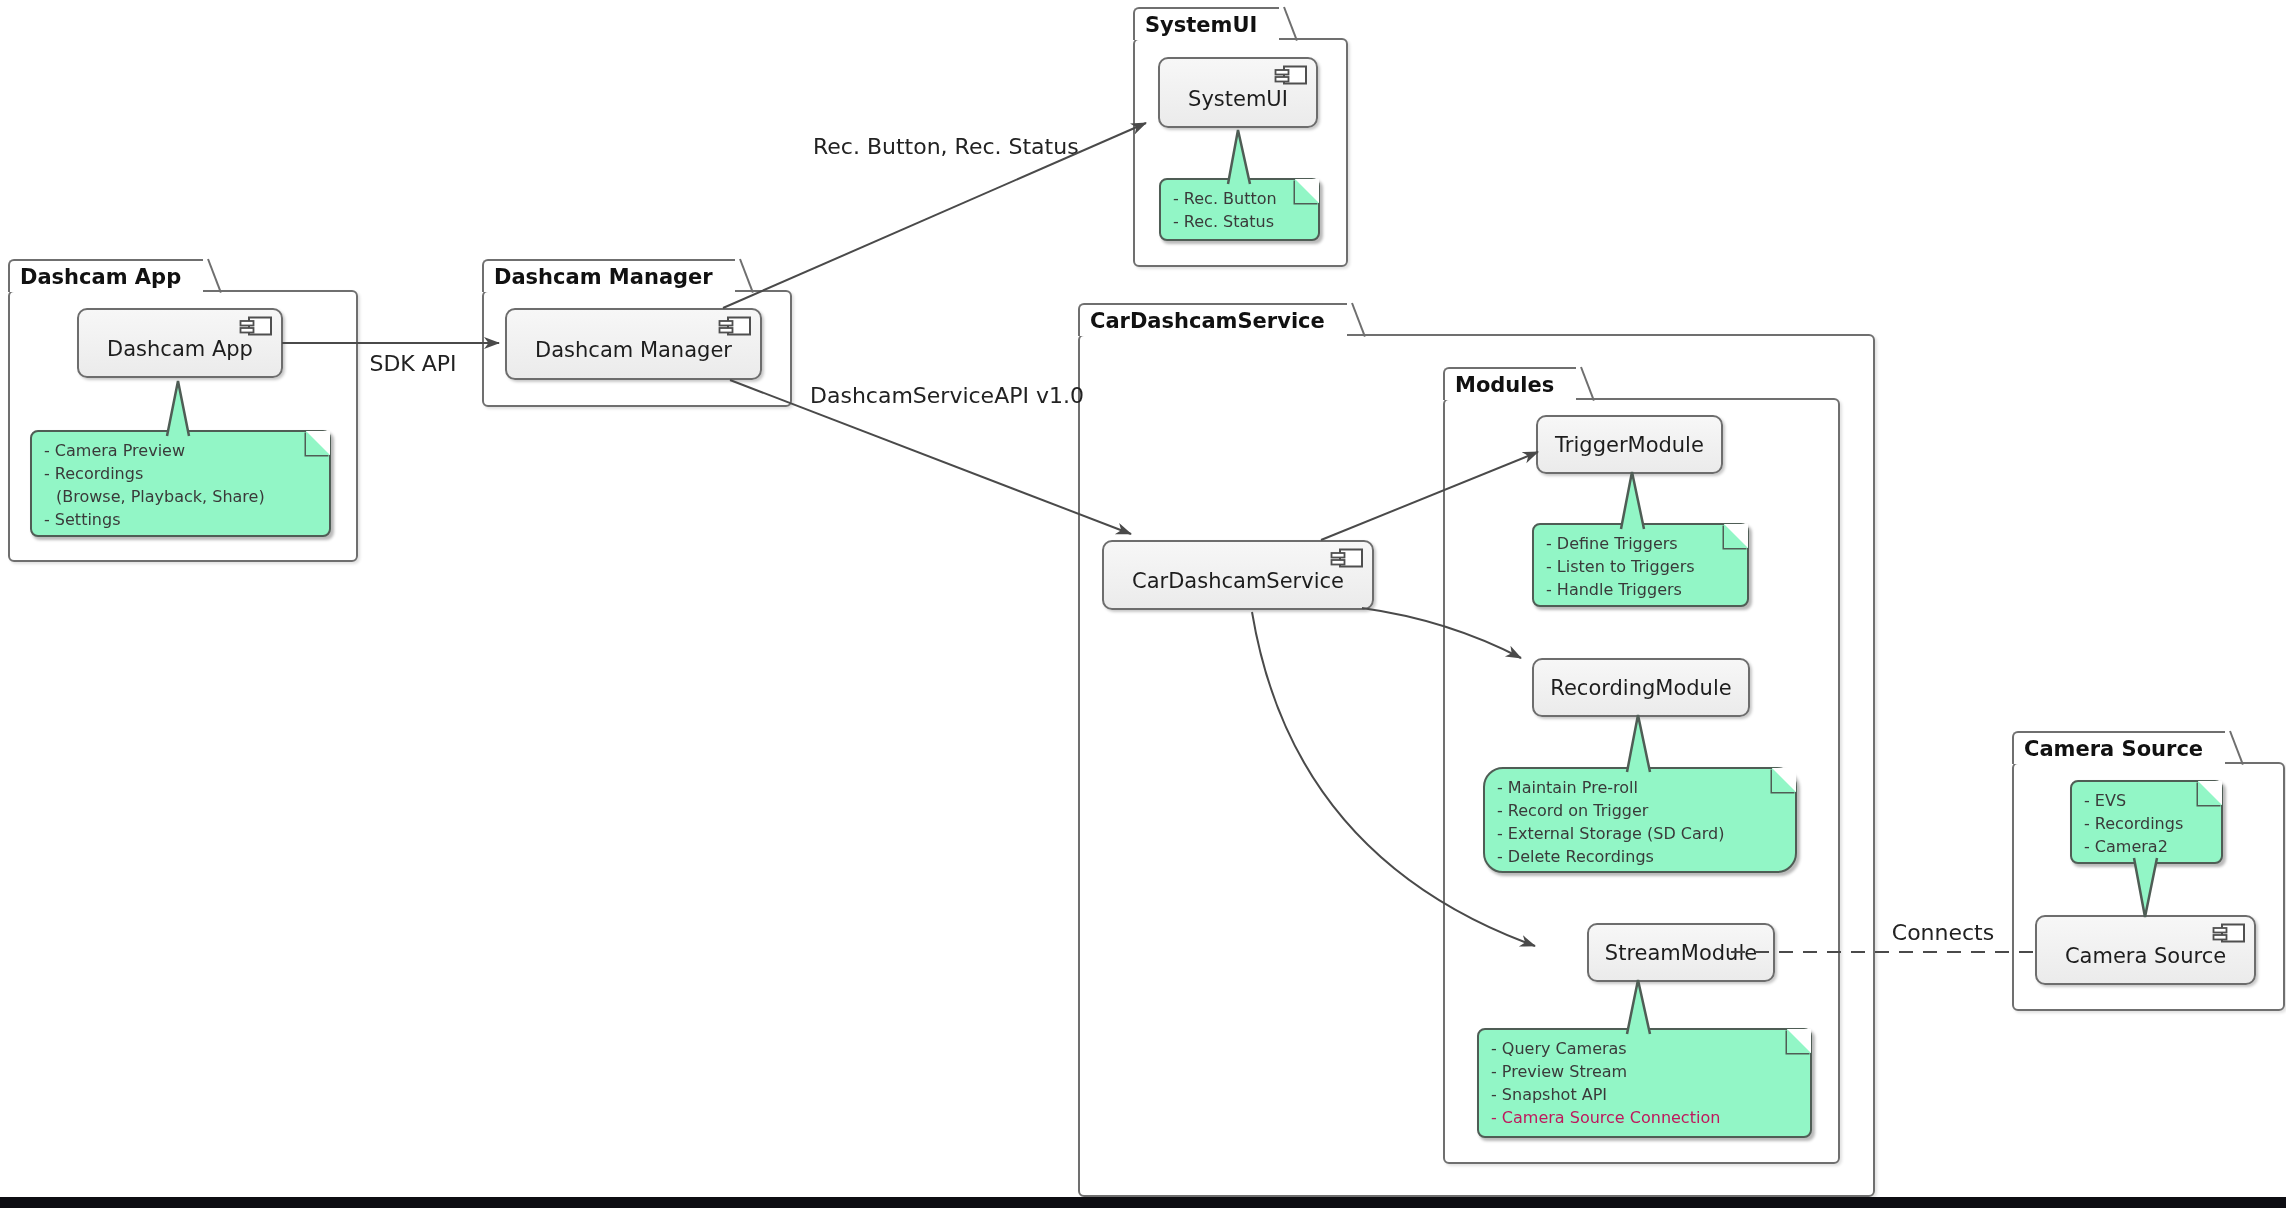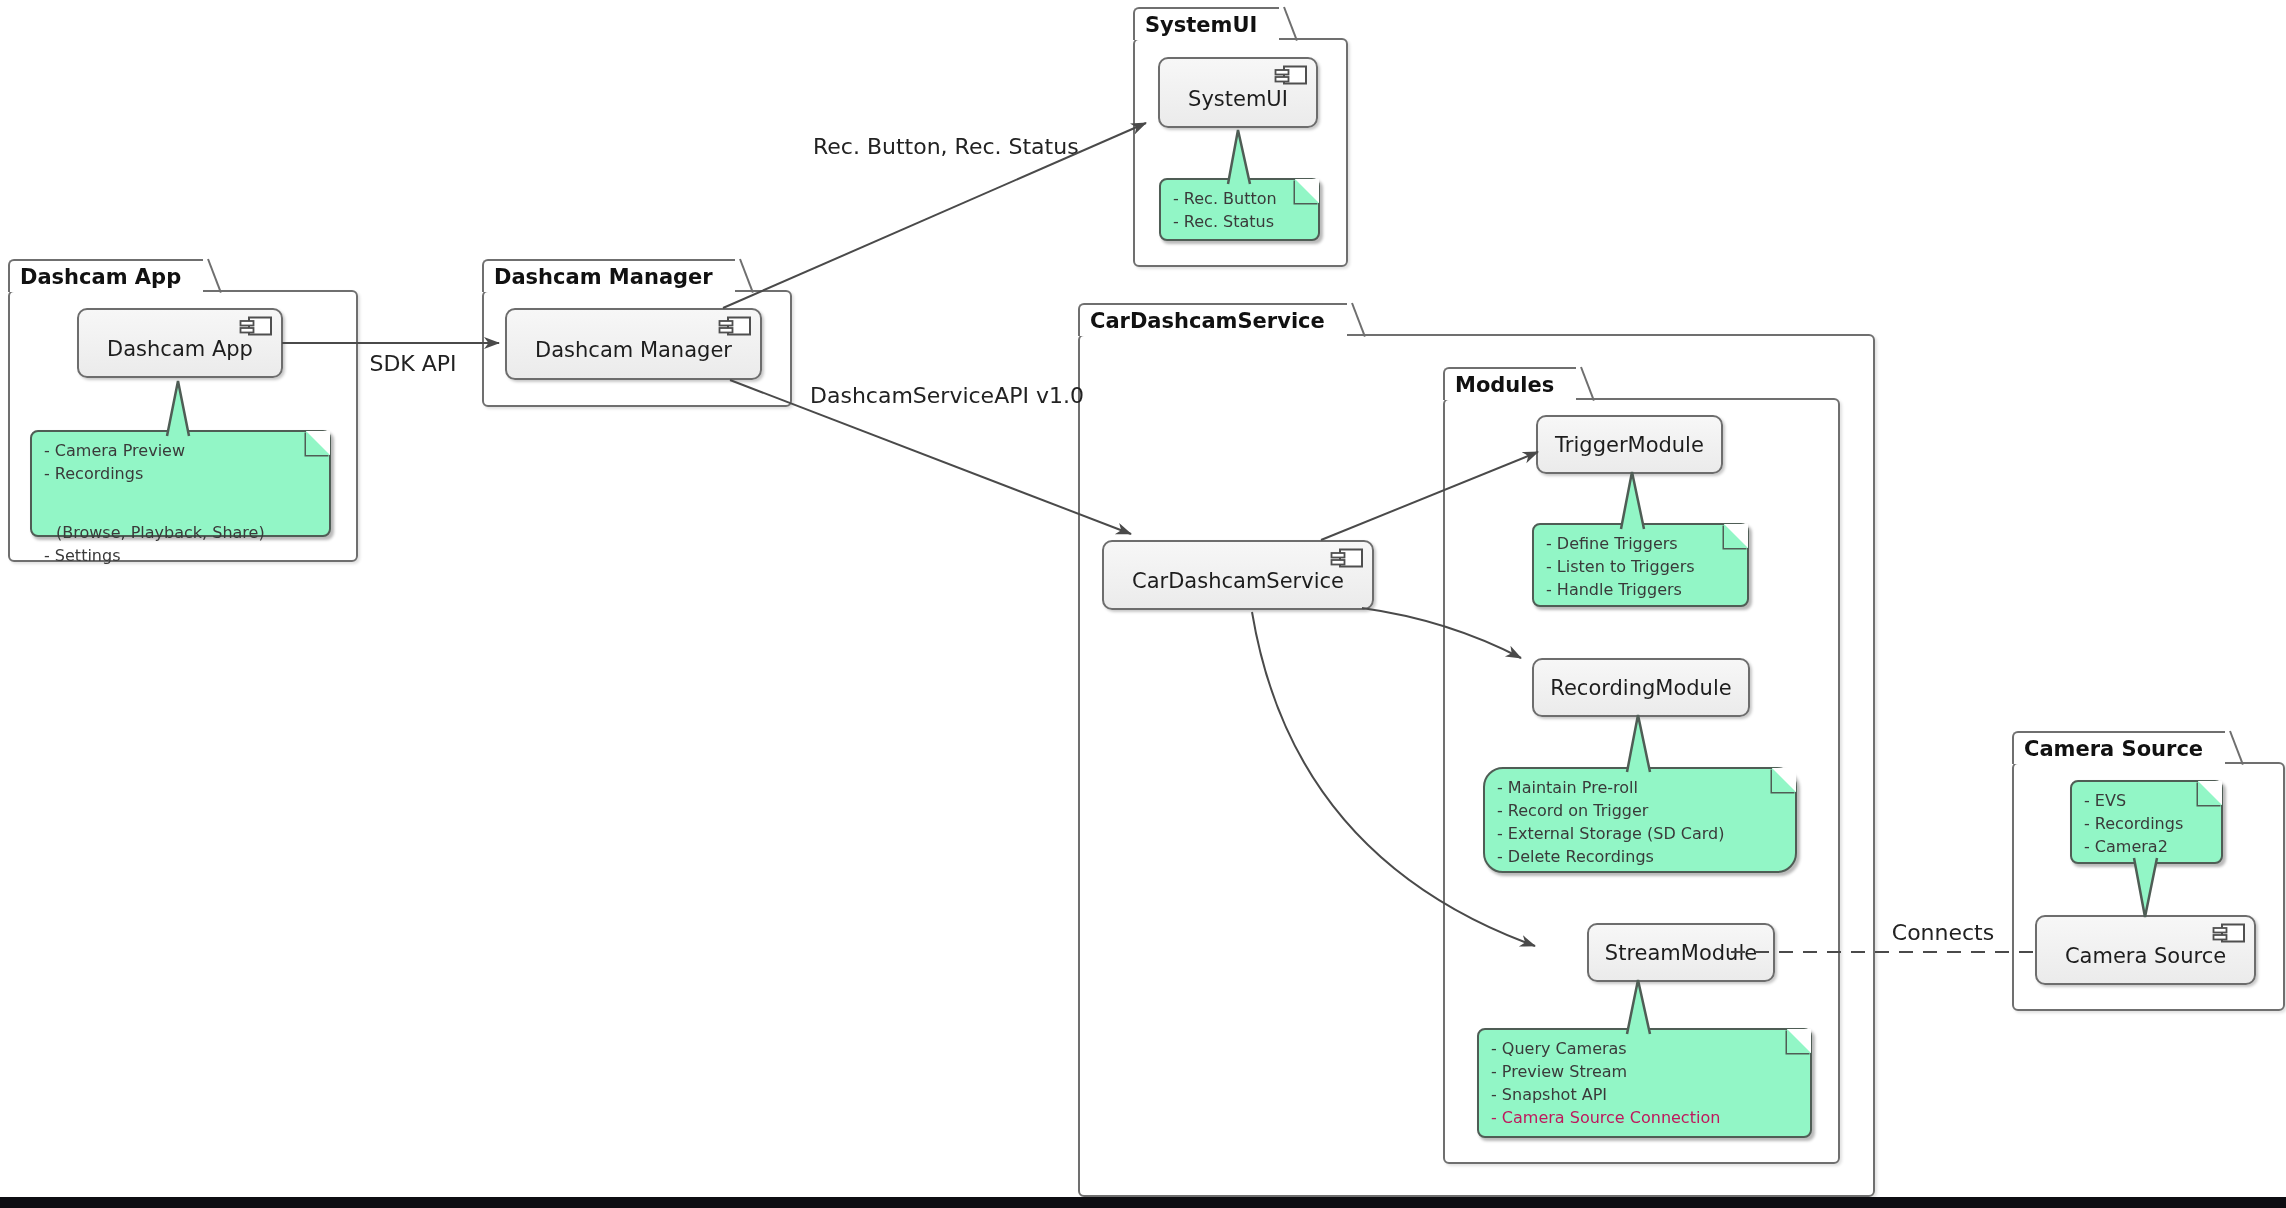--- a/index.html
+++ b/index.html
@@ -34,21 +34,21 @@
 
   
   .note{position:absolute;background:var(--note-fill);border:2.5px solid var(--note-border);
        border-radius:8px;box-shadow:2.5px 2.5px 3px rgba(0,0,0,.28);
        box-sizing:border-box;padding:7px 10px 6px 12px;
        font-size:16px;line-height:23px;color:#3a3a3a;white-space:nowrap;}
   .note::before{content:"";position:absolute;top:-1px;right:-1px;
        border-style:solid;border-width:0 24px 24px 0;
        border-color:#ffffff #ffffff var(--note-fill) var(--note-fill);
        box-shadow:-1.5px 1.5px 0 0 var(--note-border);}
-  .note-line.indent{padding-left:12px;margin-top:36px;}
+  .note-line.indent{padding-left:12px;}
   .note-line.bold{font-weight:normal;color:#be185d;}
 
   
   .edge-label{position:absolute;font-size:22px;color:#222;white-space:nowrap;}
   .edge-label.center{text-align:center;}
 
   
   svg.overlay{position:absolute;left:0;top:0;pointer-events:none;}
 
   

